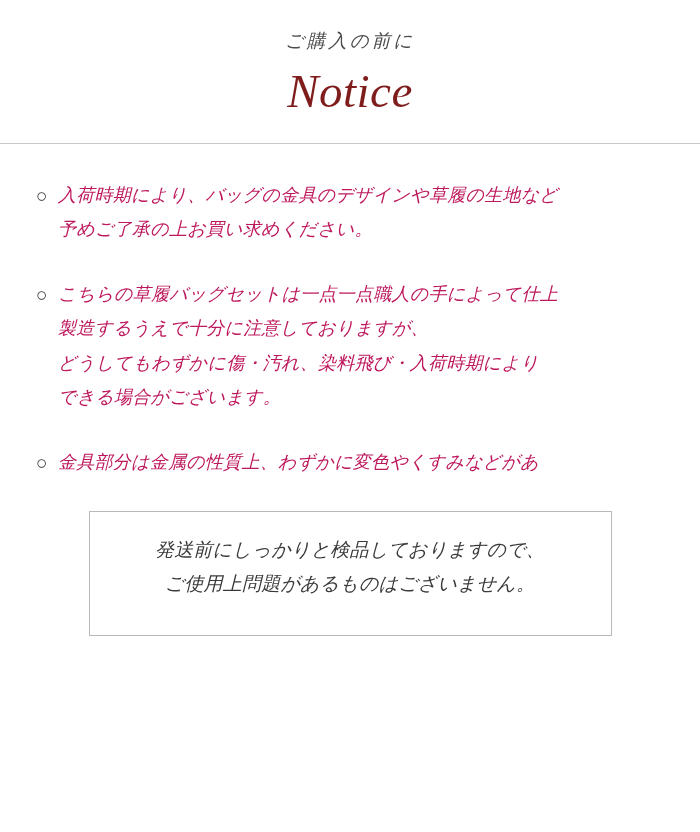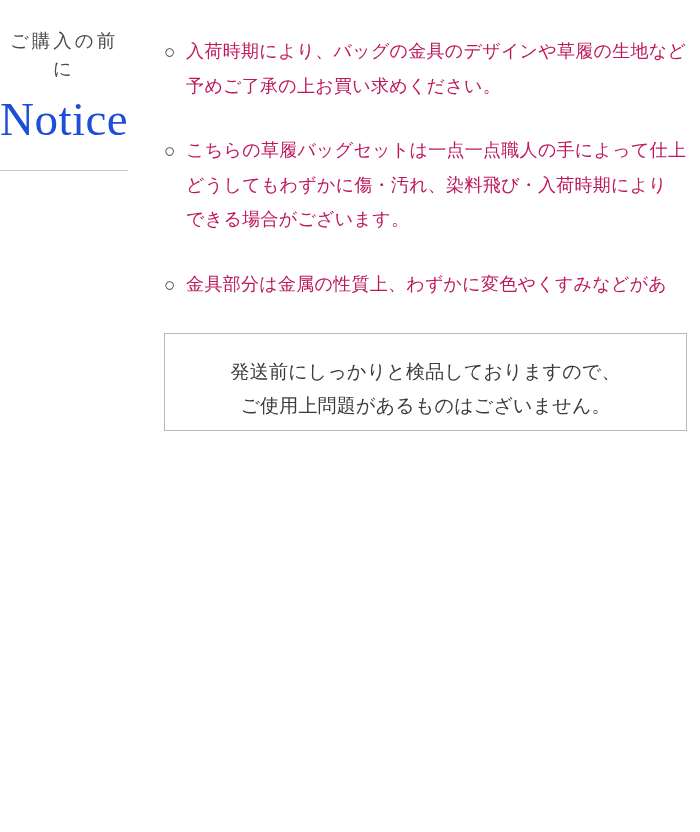--- a/index.html
+++ b/index.html
@@ -13,41 +13,42 @@
     font-family: "Liberation Serif", serif;
     color: #3a3a3a;
     position: relative;
     overflow: hidden;
   }
   .page {
     width: 700px;
     height: 832px;
     box-sizing: border-box;
     display: flex;
-    flex-direction: row;
+    flex-direction: column;
+    font-style: italic;
   }
 
   
   .header {
     padding-top: 28px;
     text-align: center;
   }
   .header-sub {
     font-family: "Liberation Serif", serif;
     font-size: 18.5px;
     letter-spacing: 0.16em;
     color: #4a4a4a;
     line-height: 1.5;
   }
   .header-title {
     font-family: "Liberation Serif", serif;
     font-size: 47px;
     font-weight: 400;
     letter-spacing: 0.01em;
-    color: #1d4ed8;
+    color: #7f1d1d;
     line-height: 1.25;
     margin-top: 6px;
   }
   .divider {
     margin: 22px 0 0 0;
     border: 0;
     border-top: 1px solid #c8c8c8;
     width: 100%;
   }
 
@@ -84,21 +85,21 @@
   
   .boxed-wrap {
     display: flex;
     justify-content: center;
     margin-top: 18px;
   }
   .boxed {
     border: 1px solid #b9b9b9;
     width: 523px;
     box-sizing: border-box;
-    padding: 21px 10px 8px 10px;
+    padding: 21px 10px 34px 10px;
     text-align: center;
   }
   .boxed-line {
     font-family: "Liberation Serif", serif;
     font-size: 19px;
     line-height: 1.78;
     letter-spacing: 0.01em;
     color: #3a3a3a;
   }
 </style>
@@ -120,20 +121,21 @@
       <div class="note-lines">
         <div class="note-line">入荷時期により、バッグの金具のデザインや草履の生地など</div>
         <div class="note-line">予めご了承の上お買い求めください。</div>
       </div>
     </div>
 
     <div class="note-item">
       <div class="note-marker">○</div>
       <div class="note-lines">
         <div class="note-line">こちらの草履バッグセットは一点一点職人の手によって仕上</div>
+        <div class="note-line">製造するうえで十分に注意しておりますが、</div>
         <div class="note-line">どうしてもわずかに傷・汚れ、染料飛び・入荷時期により</div>
         <div class="note-line">できる場合がございます。</div>
       </div>
     </div>
 
     <div class="note-item">
       <div class="note-marker">○</div>
       <div class="note-lines">
         <div class="note-line">金具部分は金属の性質上、わずかに変色やくすみなどがあ</div>
       </div>

